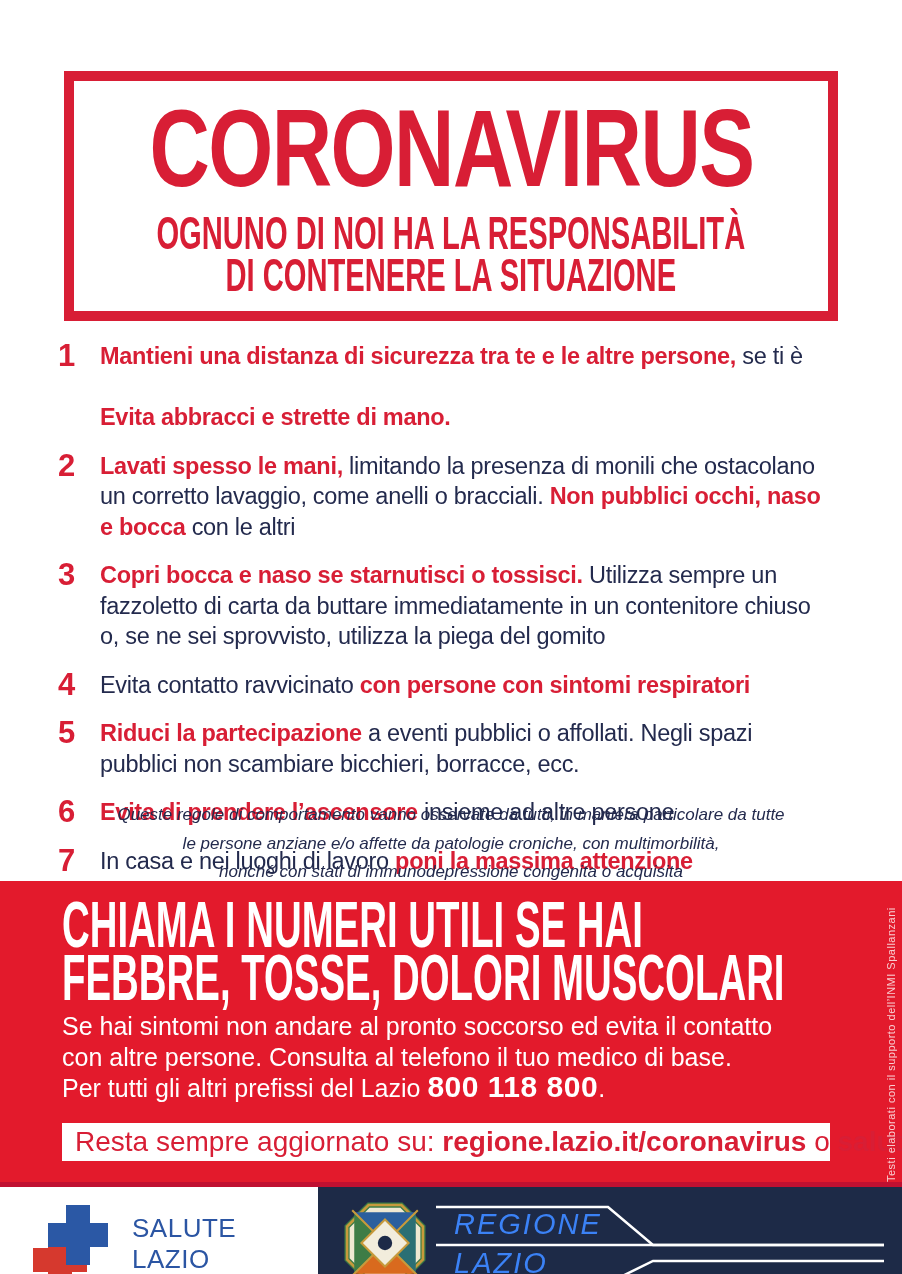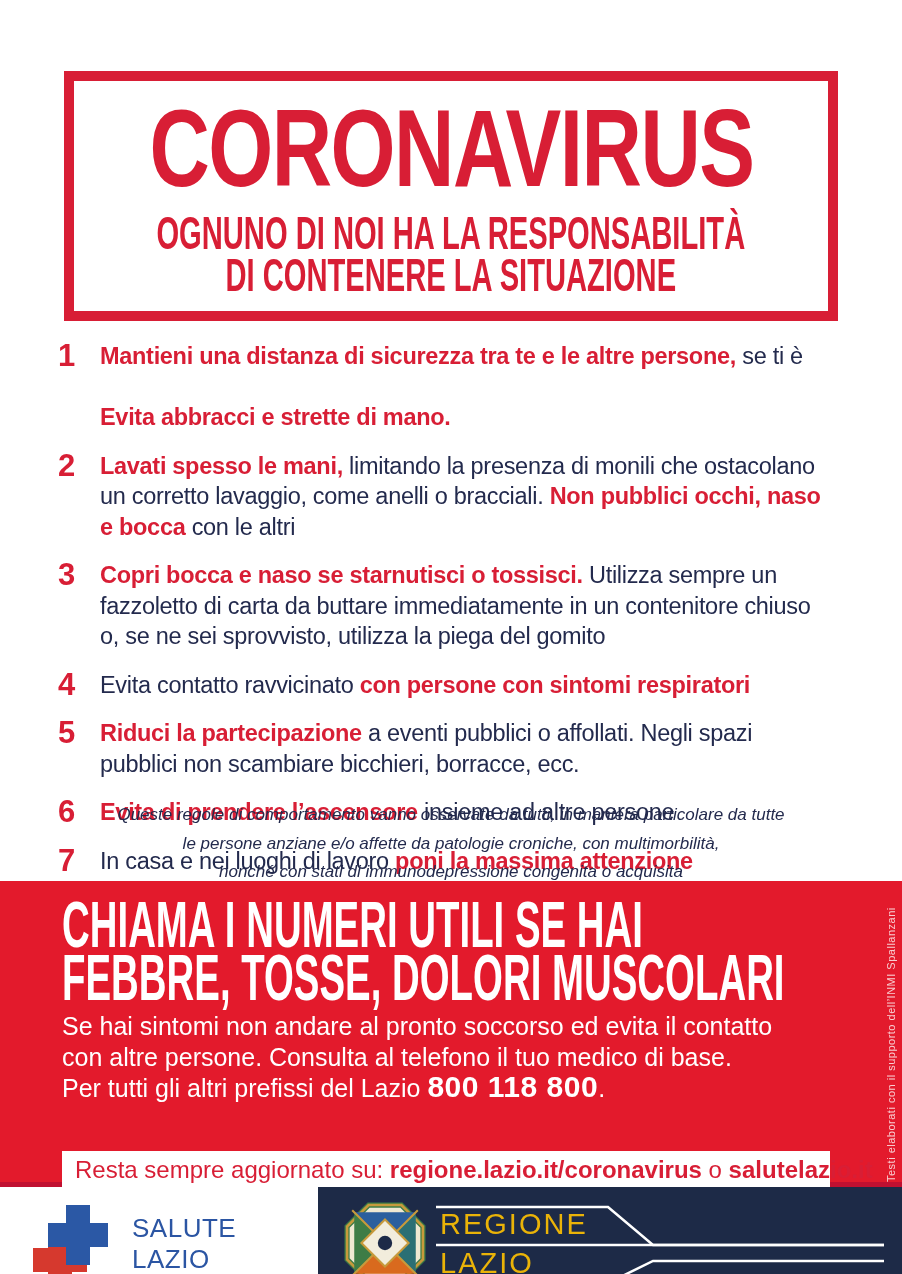--- a/index.html
+++ b/index.html
@@ -27,40 +27,40 @@
         color:#232A4D;font-size:17px;line-height:28.5px;font-weight:400;}
 
   
   .band{position:absolute;left:0;top:852px;width:902px;height:306px;background:#E31A2C;
         border-bottom:5px solid #C01031;box-sizing:border-box;}
   .band-headline{position:absolute;left:62px;top:18px;color:#ffffff;font-weight:700;}
   .band-headline div{font-size:64px;line-height:53px;white-space:nowrap;
                      transform:scaleX(0.6);transform-origin:left center;}
   .band-body{position:absolute;left:62px;top:130px;color:#ffffff;font-size:25px;line-height:31px;font-weight:400;}
   .band-body .big{font-weight:700;font-size:30px;line-height:26px;letter-spacing:0.5px;}
-  .banner{position:absolute;left:62px;top:270px;width:768px;height:38px;background:#ffffff;
+  .banner{position:absolute;left:62px;top:242px;width:768px;height:38px;background:#ffffff;
           display:flex;align-items:center;padding-left:13px;box-sizing:border-box;
-          color:#D81E35;font-size:24px;white-space:pre;}
+          color:#D81E35;font-size:28px;white-space:pre;}
   .banner b{font-weight:700;}
   .side-credit{position:absolute;right:5px;top:0;height:100%;display:flex;align-items:center;
                writing-mode:vertical-rl;transform:rotate(180deg);
                font-size:11px;color:rgba(255,255,255,0.78);letter-spacing:0.5px;}
 
   
   .footer{position:absolute;left:0;top:1158px;width:902px;height:116px;display:flex;}
   .f-left{flex:none;width:318px;background:#ffffff;position:relative;}
   .f-right{flex:1;background:#1D2A47;position:relative;}
   .sl-logo{position:absolute;left:30px;top:10px;}
   .sl-text{position:absolute;left:132px;top:26px;}
   .sl-name{color:#2B55A3;font-size:26px;letter-spacing:0.5px;font-weight:400;}
   .sl-tag{color:#7183A6;font-size:13px;letter-spacing:0.7px;margin-top:11px;font-weight:400;}
   .crest{position:absolute;left:26px;top:15px;}
   .rl-block{position:absolute;left:118px;top:14px;width:448px;height:86px;}
   .rl-lines{position:absolute;left:0;top:0;width:448px;height:86px;}
-  .rl-name{position:absolute;left:4px;color:#eab308;font-size:29px;letter-spacing:2px;font-weight:400;line-height:29px;}
+  .rl-name{position:absolute;left:18px;color:#3b82f6;font-size:29px;letter-spacing:2px;font-weight:400;line-height:29px;font-style:italic;}
   .rl-1{top:9px;} .rl-2{top:48px;}
 </style>
 </head>
 <body>
 
 <div class="poster">
 
   <div class="header-box">
     <div class="title">CORONAVIRUS</div>
     <div class="subtitle">

